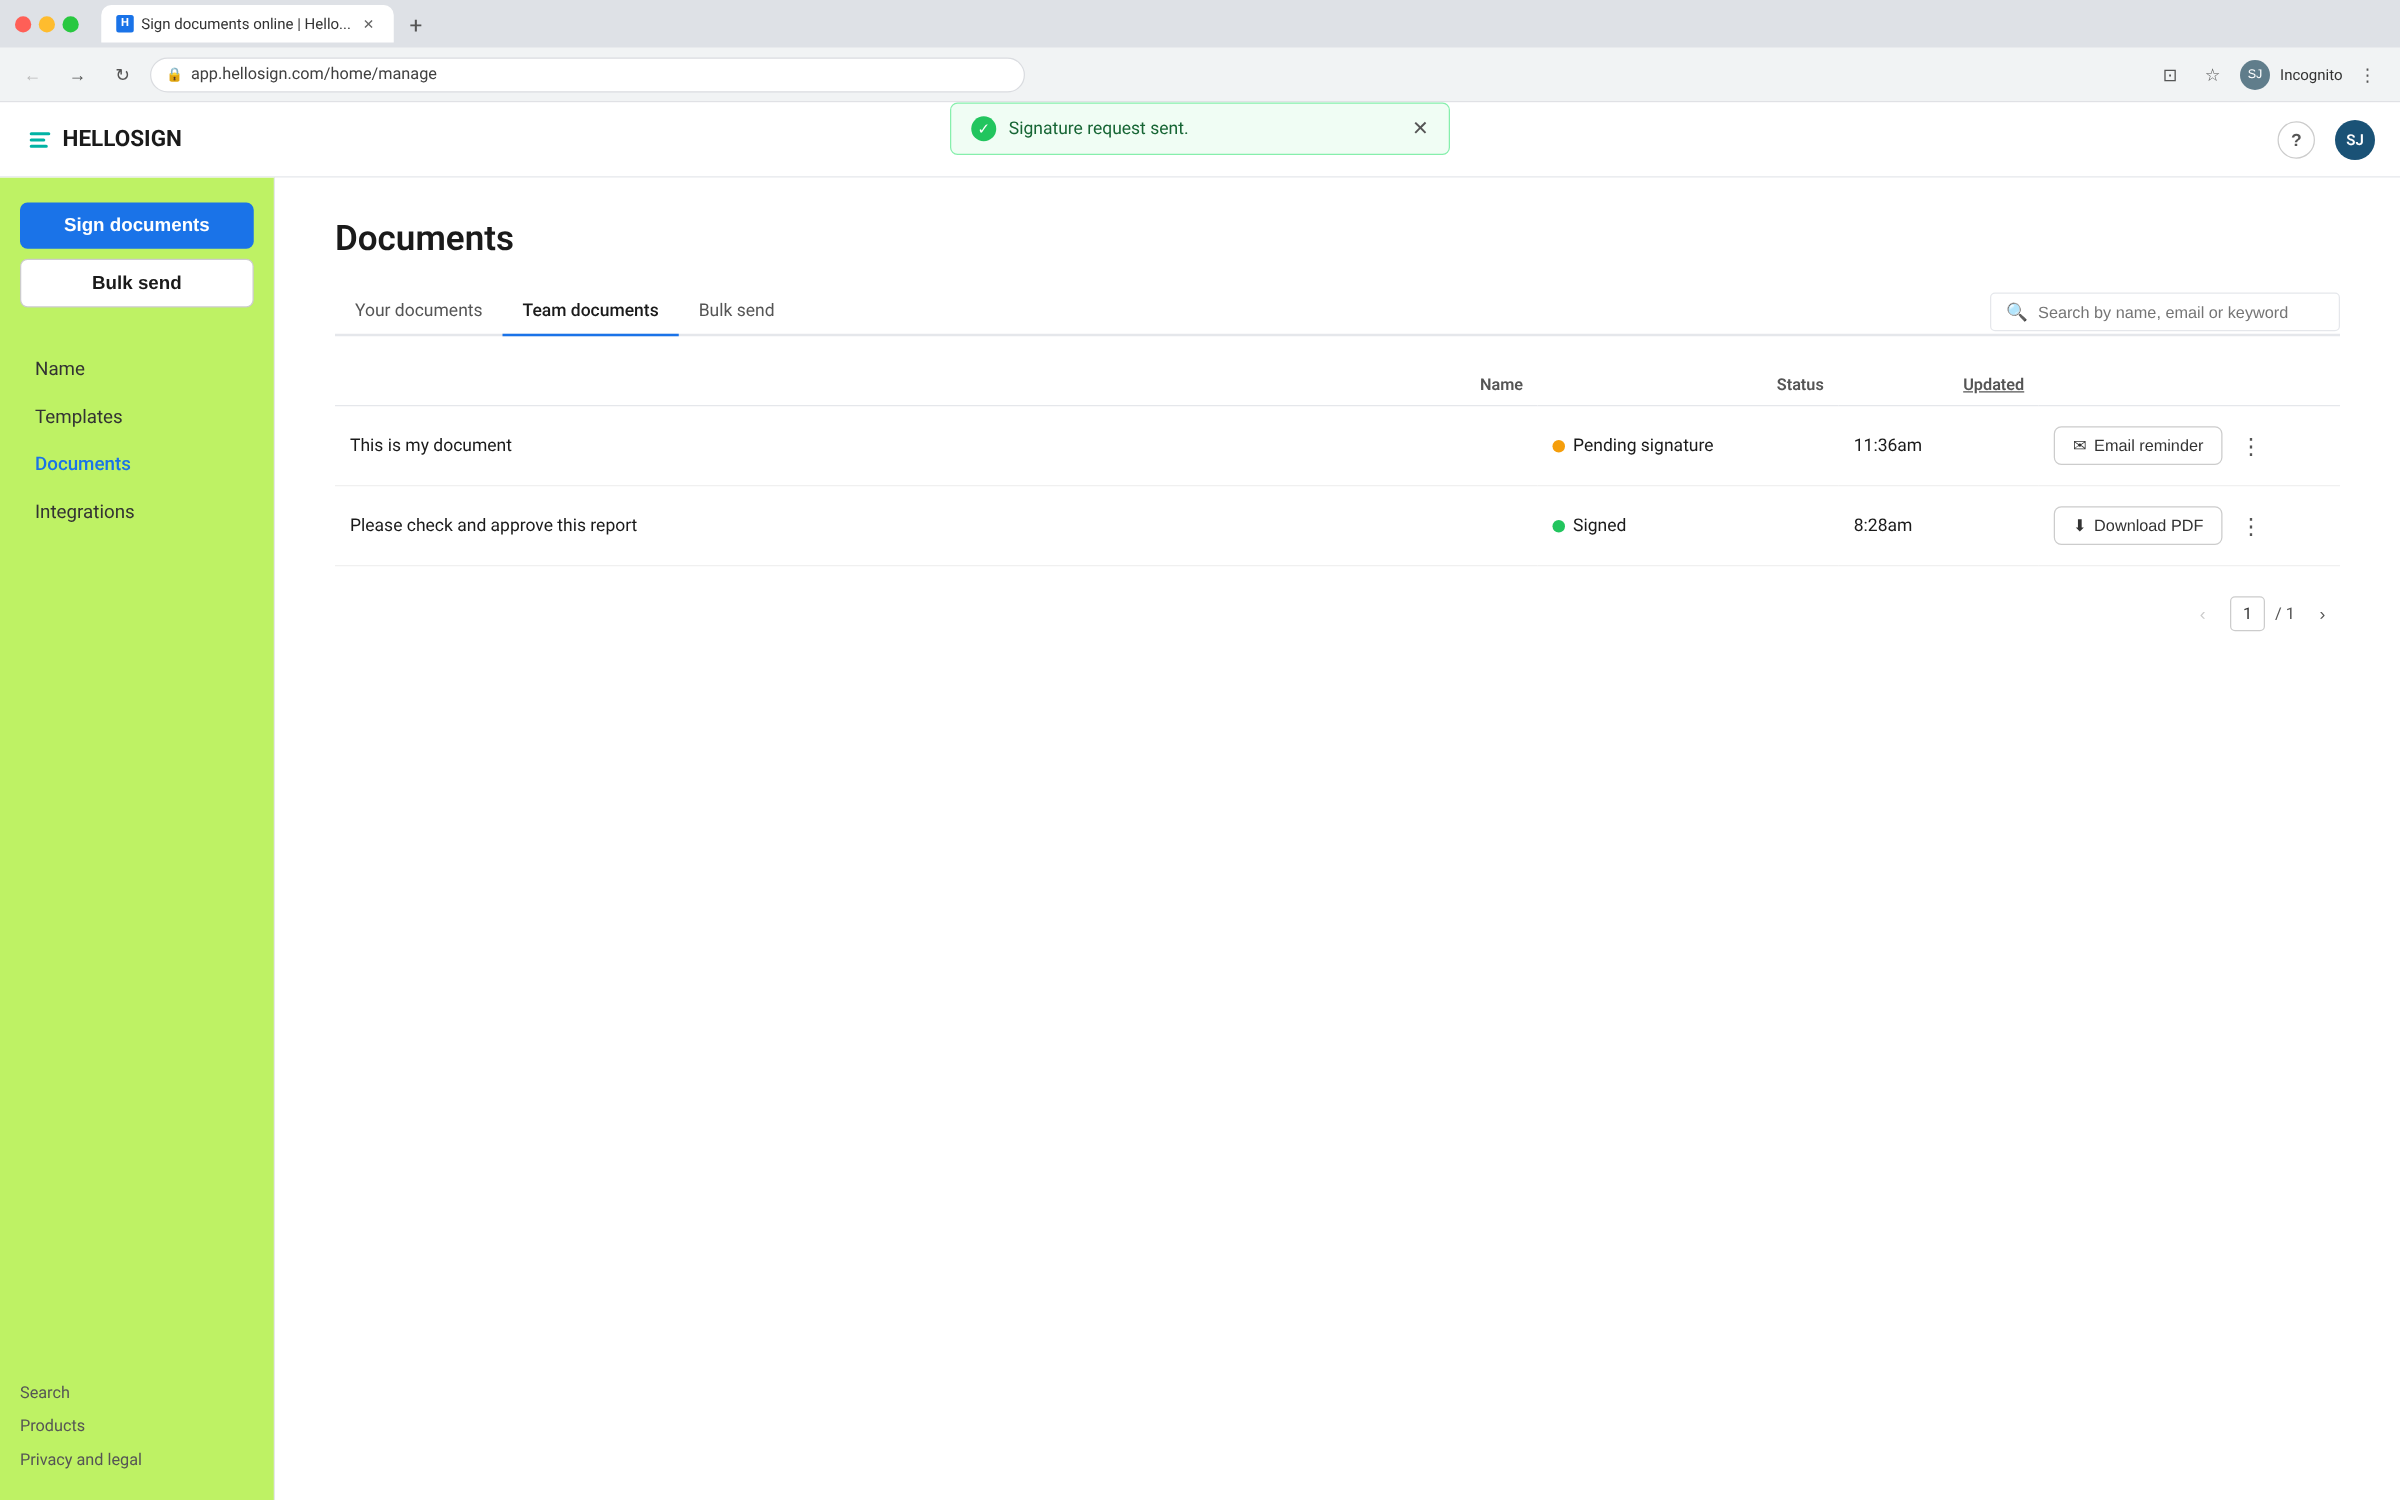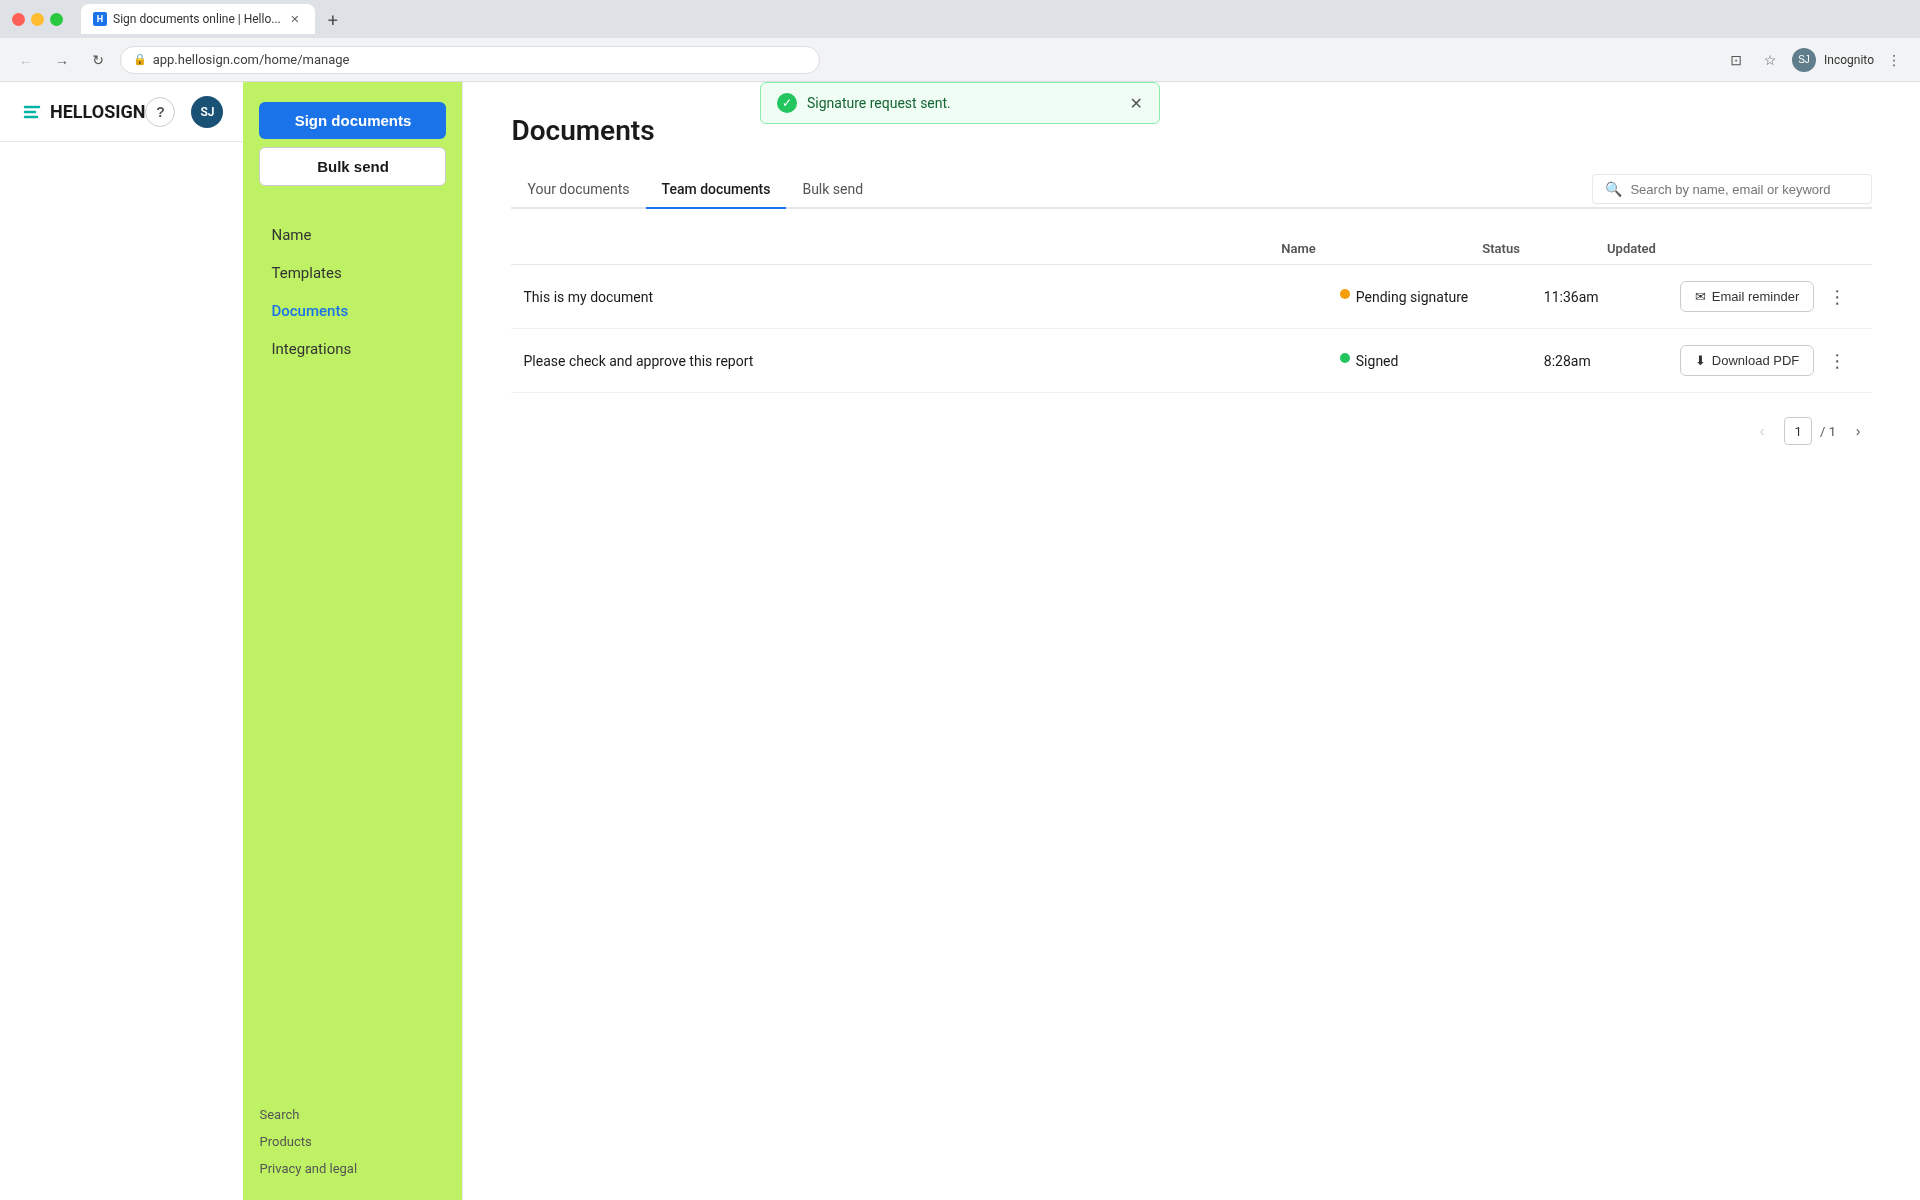--- a/index.html
+++ b/index.html
@@ -153,21 +153,21 @@
       justify-content: center;
       color: #fff;
       font-size: 10px;
     }
 
     
     .app-container {
       width: 1920px;
       height: calc(1200px - 82px);
       display: flex;
-      flex-direction: row;
+      flex-direction: column;
       background: #fff;
     }
 
     
     .app-header {
       height: 60px;
       border-bottom: 1px solid #e5e7eb;
       display: flex;
       align-items: center;
       padding: 0 20px;
@@ -397,33 +397,34 @@
     }
     .table-header th {
       text-align: right;
       padding: 8px 12px;
       font-size: 13px;
       font-weight: 600;
       color: #555;
     }
     .th-name { width: 60%; }
     .th-status { width: 15%; }
-    .th-updated { width: 10%; }
+    .th-updated { width: 10%; text-decoration: underline; }
     .th-action { width: 15%; }
     .table-row {
       border-bottom: 1px solid #f0f0f0;
     }
     .table-row td {
       padding: 16px 12px;
       font-size: 14px;
       color: #1a1a1a;
       vertical-align: middle;
     }
     .status-cell {
       display: flex;
+      align-items: center;
       gap: 6px;
       font-size: 14px;
     }
     .status-dot {
       width: 10px;
       height: 10px;
       border-radius: 50%;
       flex-shrink: 0;
     }
     .status-dot-pending { background: #f59e0b; }

